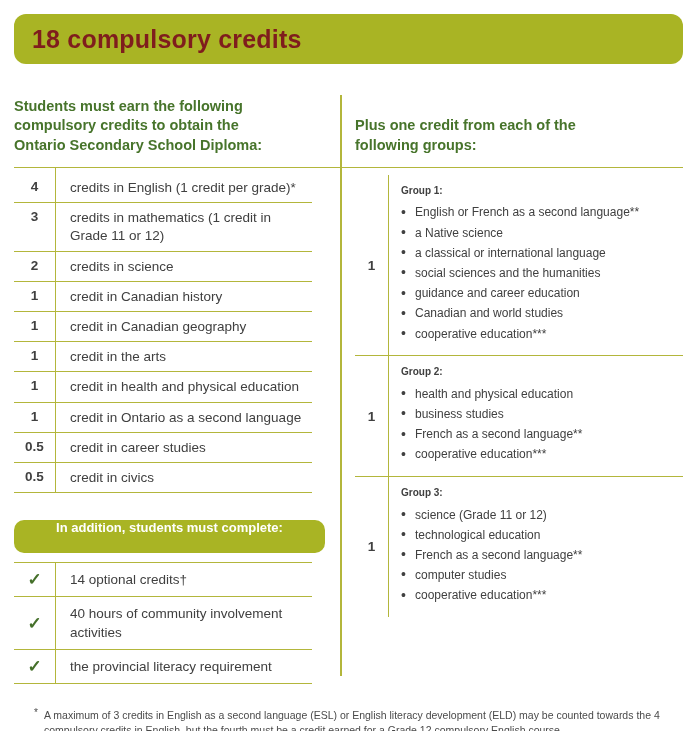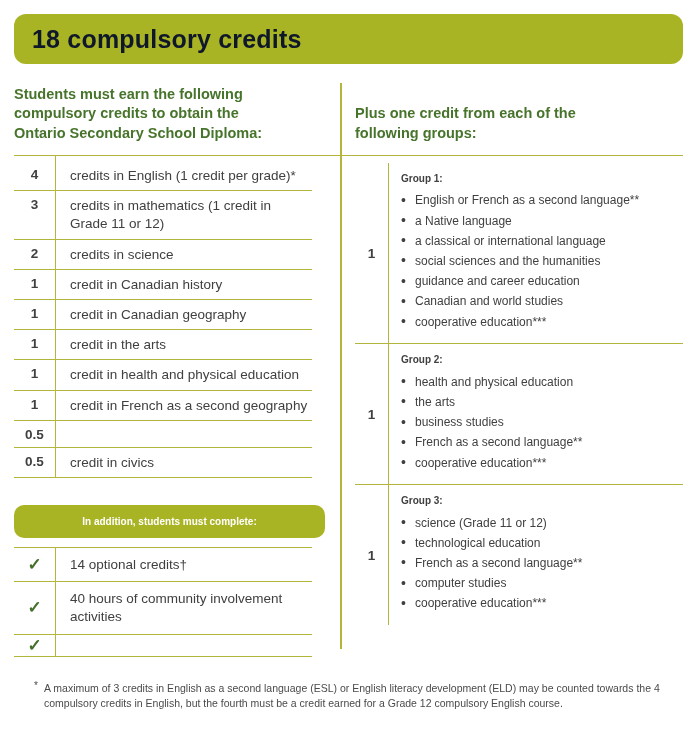--- a/index.html
+++ b/index.html
@@ -23,25 +23,25 @@
   
   .header-bar{
     margin:14px 14px 0 14px;
     height:50px;
     background:var(--green);
     border-radius:12px;
     display:flex;align-items:center;
     padding-left:18px;
   }
   .header-bar h1{
-    color:#0f172a;font-size:25px;font-weight:bold;letter-spacing:0.2px;
+    color:#7f1d1d;font-size:25px;font-weight:bold;letter-spacing:0.2px;
   }
   
   .columns{
-    margin:0 14px;
+    margin:12px 14px;
     display:grid;
     grid-template-columns:312px 1fr;
     column-gap:29px;
     position:relative;
   }
   .col-divider{
     position:absolute;
     left:326px;top:19px;bottom:8px;
     width:1.5px;background:var(--line);
   }
@@ -81,22 +81,22 @@
     padding:6px 0 5px 14px;
     font-size:13.5px;
     line-height:1.35;
   }
   
   .addition-bar{
     margin-top:27px;
     width:311px;height:33px;
     background:var(--green);
     border-radius:10px;
-    display:flex;align-items:center;justify-content:center;
-    color:#fff;font-weight:bold;font-size:10px;
+    display:flex;justify-content:center;
+    color:#fff;font-weight:bold;font-size:13px;
   }
   .checklist{width:298px;margin-top:9px;border-top:1px solid var(--line);}
   .check-row{
     display:grid;
     grid-template-columns:42px 1fr;
     border-bottom:1px solid var(--line);
   }
   .check-cell{
     border-right:1px solid var(--line);
     display:flex;align-items:center;justify-content:center;
@@ -205,25 +205,26 @@
             <div class="credit-desc">credit in the arts</div>
           </div>
 
           <div class="credit-row">
             <div class="credit-qty">1</div>
             <div class="credit-desc">credit in health and physical education</div>
           </div>
 
           <div class="credit-row">
             <div class="credit-qty">1</div>
-            <div class="credit-desc">credit in French as a second geography</div>
+            <div class="credit-desc">credit in Ontario as a second language</div>
           </div>
 
           <div class="credit-row">
             <div class="credit-qty">0.5</div>
+            <div class="credit-desc">credit in career studies</div>
           </div>
 
           <div class="credit-row">
             <div class="credit-qty">0.5</div>
             <div class="credit-desc">credit in civics</div>
           </div>
         </div>
 
       <div class="addition-bar">
         <span>In addition, students must complete:</span>
@@ -236,35 +237,36 @@
             <div class="check-text">14 optional credits†</div>
           </div>
 
           <div class="check-row">
             <div class="check-cell">✓</div>
             <div class="check-text">40 hours of community involvement activities</div>
           </div>
 
           <div class="check-row">
             <div class="check-cell">✓</div>
+            <div class="check-text">the provincial literacy requirement</div>
           </div>
         </div>
     </div>
 
     <div class="groups">
 
         <div class="group">
           <div class="group-qty">1</div>
           <div class="group-content">
             <div class="group-title">Group 1:</div>
             <ul class="group-items">
 
                 <li>English or French as a second language**</li>
 
-                <li>a Native language</li>
+                <li>a Native science</li>
 
                 <li>a classical or international language</li>
 
                 <li>social sciences and the humanities</li>
 
                 <li>guidance and career education</li>
 
                 <li>Canadian and world studies</li>
 
                 <li>cooperative education***</li>
@@ -273,21 +275,20 @@
         </div>
 
         <div class="group">
           <div class="group-qty">1</div>
           <div class="group-content">
             <div class="group-title">Group 2:</div>
             <ul class="group-items">
 
                 <li>health and physical education</li>
 
-                <li>the arts</li>
 
                 <li>business studies</li>
 
                 <li>French as a second language**</li>
 
                 <li>cooperative education***</li>
               </ul>
           </div>
         </div>
 

